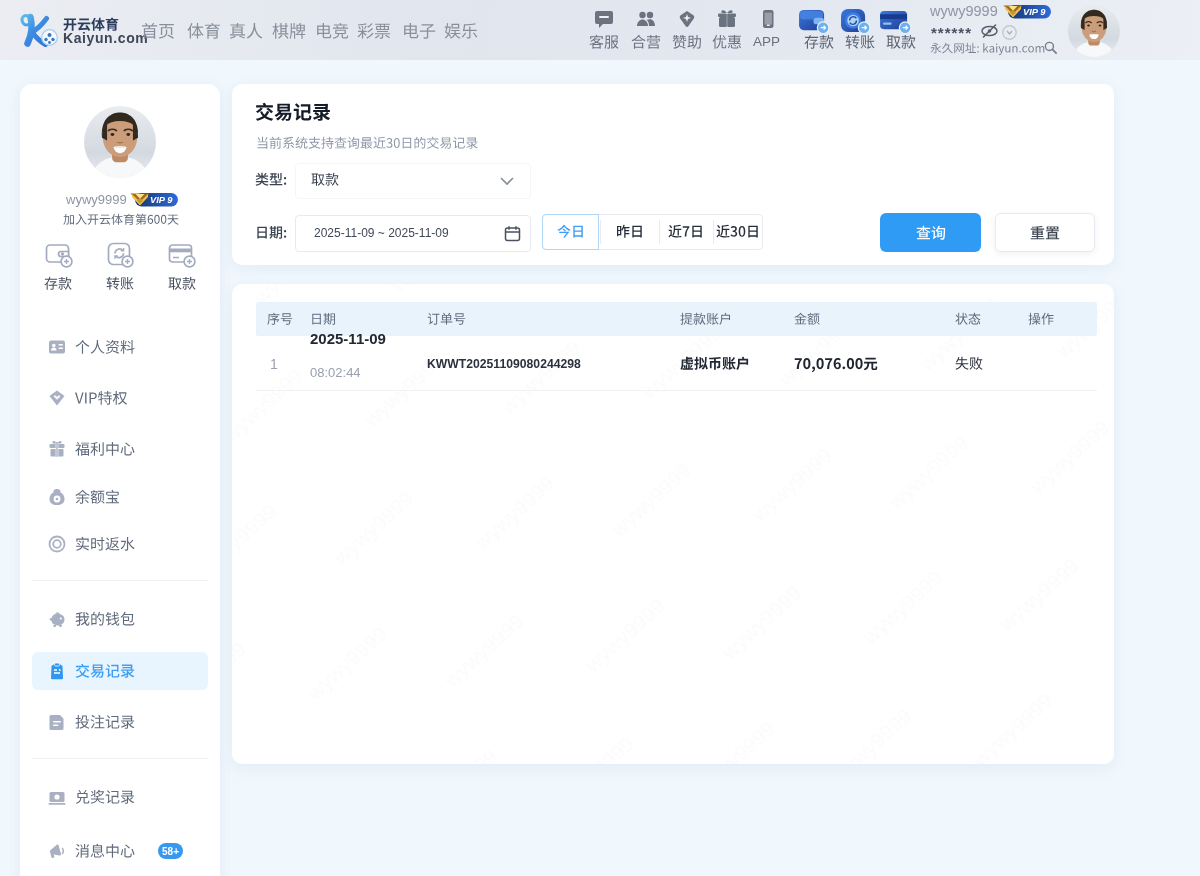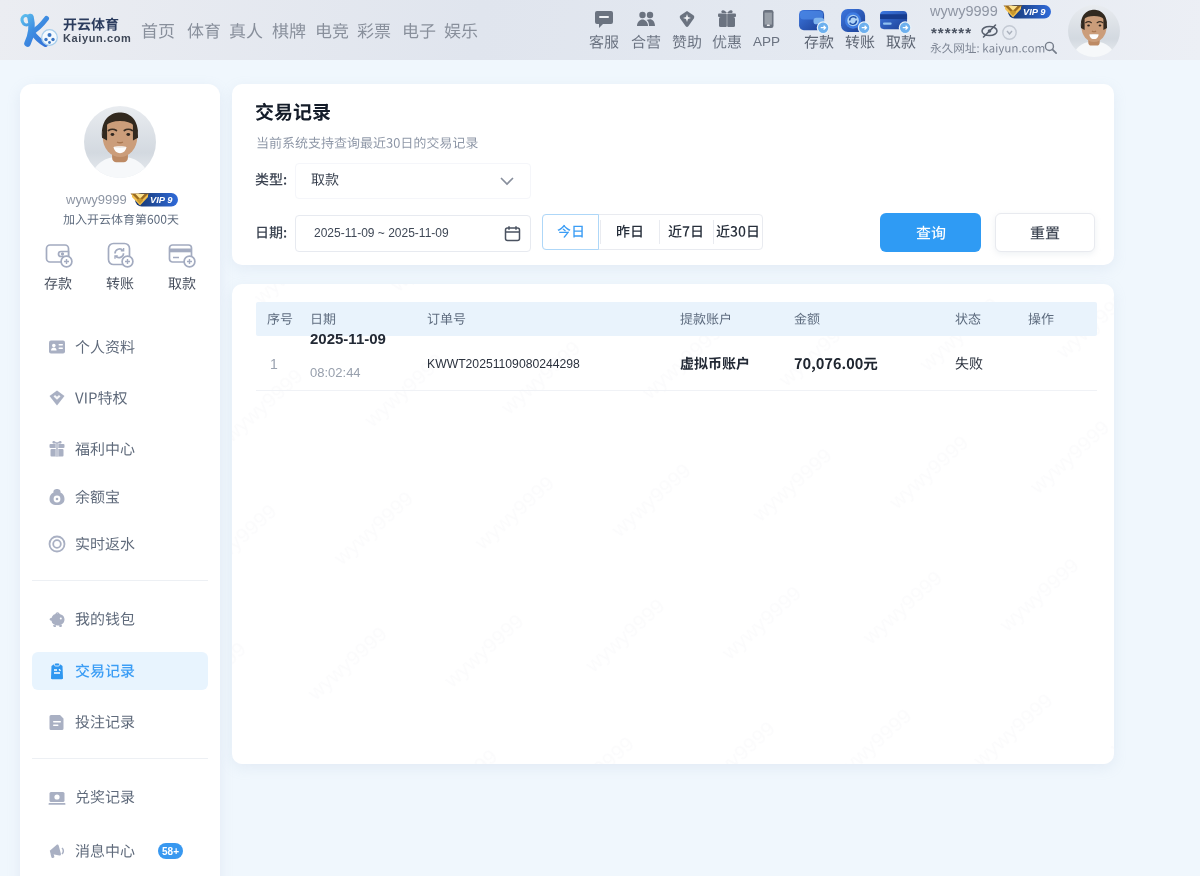--- a/index.html
+++ b/index.html
@@ -22,21 +22,21 @@
 <path d="M13.5,19.5 C17.5,25 22,29.5 27.5,32.5" fill="none" stroke="url(#kg)" stroke-width="5" stroke-linecap="round"></path>
 <circle cx="31.5" cy="25.5" r="7.8" fill="#f3f9fe" stroke="#a6cdec" stroke-width="1.2"></circle>
 <circle cx="31.5" cy="23" r="2" fill="#3b76c4"></circle>
     <circle cx="28" cy="27.5" r="1.7" fill="#3b76c4"></circle>
 <circle cx="35" cy="27.5" r="1.7" fill="#3b76c4"></circle>
     <circle cx="31.5" cy="30.5" r="1.4" fill="#3b76c4"></circle>
 </svg>
 <div style="position:absolute;left:63px;top:17.4px;"><svg width="56.0" height="16.8" viewBox="0 -900 4000 1200">
       <path fill="#2b3c5e" d="M625 -678V-433H396V-462V-678ZM46 -433V-318H262C243 -200 189 -84 43 4C73 24 119 67 140 94C314 -16 371 -167 389 -318H625V90H751V-318H957V-433H751V-678H928V-792H79V-678H272V-463V-433Z M1162 -784V-660H1850V-784ZM1135 54C1189 34 1260 30 1765 -9C1788 30 1808 66 1822 97L1939 26C1889 -68 1793 -211 1710 -322L1599 -264C1629 -221 1662 -173 1694 -124L1294 -100C1363 -180 1433 -278 1491 -379H1953V-503H1048V-379H1321C1264 -272 1197 -176 1170 -147C1138 -109 1117 -87 1088 -80C1104 -42 1127 27 1135 54Z M2222 -846C2176 -704 2097 -561 2013 -470C2035 -440 2068 -374 2079 -345C2100 -368 2120 -394 2140 -423V88H2254V-618C2285 -681 2313 -747 2335 -811ZM2312 -671V-557H2510C2454 -398 2361 -240 2259 -149C2286 -128 2325 -86 2345 -58C2376 -90 2406 -128 2434 -171V-79H2566V82H2683V-79H2818V-167C2843 -127 2870 -91 2898 -61C2919 -92 2960 -134 2988 -154C2890 -246 2798 -402 2743 -557H2960V-671H2683V-845H2566V-671ZM2566 -186H2444C2490 -260 2532 -347 2566 -439ZM2683 -186V-449C2717 -354 2759 -263 2806 -186Z M3703 -332V-284H3300V-332ZM3180 -429V90H3300V-71H3703V-27C3703 -10 3696 -4 3675 -4C3656 -3 3572 -3 3510 -7C3526 20 3543 61 3549 90C3646 90 3715 90 3761 76C3807 61 3825 34 3825 -26V-429ZM3300 -202H3703V-154H3300ZM3416 -830 3449 -764H3056V-659H3266C3232 -632 3202 -611 3187 -602C3161 -585 3140 -573 3118 -569C3131 -536 3151 -476 3157 -450C3202 -466 3263 -468 3747 -496C3771 -474 3791 -454 3806 -437L3908 -505C3865 -546 3791 -607 3728 -659H3946V-764H3591C3575 -796 3554 -834 3537 -863ZM3591 -635 3645 -588 3337 -574C3374 -600 3412 -629 3447 -659H3630Z"></path>
     </svg></div>
-<div style="position:absolute;left:63px;top:34.4px;font-size:11px;line-height:9px;font-weight:700;color:#3e4757;letter-spacing:0.6px;white-space:pre;">Kaiyun.com</div>
+<div style="position:absolute;left:63px;top:34.4px;font-size:14px;line-height:9px;font-weight:700;color:#3e4757;letter-spacing:0.6px;white-space:pre;">Kaiyun.com</div>
 <div style="position:absolute;left:141px;top:21.7px;"><svg width="34.0" height="20.4" viewBox="0 -900 2000 1200">
       <path fill="#888f9b" d="M243 -312H755V-210H243ZM243 -373V-472H755V-373ZM243 -150H755V-44H243ZM228 -815C259 -782 294 -736 313 -702H54V-632H456C450 -602 442 -568 433 -539H168V80H243V23H755V80H833V-539H512L546 -632H949V-702H696C725 -737 757 -779 785 -820L702 -842C681 -800 643 -742 611 -702H345L389 -725C370 -758 331 -808 294 -844Z M1464 -462V-281C1464 -174 1421 -55 1050 19C1066 35 1087 64 1096 80C1485 -4 1541 -143 1541 -280V-462ZM1545 -110C1661 -56 1812 27 1885 83L1932 23C1854 -32 1703 -111 1589 -161ZM1171 -595V-128H1248V-525H1760V-130H1839V-595H1478C1497 -630 1517 -673 1535 -715H1935V-785H1074V-715H1449C1437 -676 1419 -631 1403 -595Z"></path>
     </svg></div>
 <div style="position:absolute;left:187px;top:21.7px;"><svg width="34.0" height="20.4" viewBox="0 -900 2000 1200">
       <path fill="#888f9b" d="M251 -836C201 -685 119 -535 30 -437C45 -420 67 -380 74 -363C104 -397 133 -436 160 -479V78H232V-605C266 -673 296 -745 321 -816ZM416 -175V-106H581V74H654V-106H815V-175H654V-521C716 -347 812 -179 916 -84C930 -104 955 -130 973 -143C865 -230 761 -398 702 -566H954V-638H654V-837H581V-638H298V-566H536C474 -396 369 -226 259 -138C276 -125 301 -99 313 -81C419 -177 517 -342 581 -518V-175Z M1733 -361V-283H1274V-361ZM1199 -424V81H1274V-93H1733V-5C1733 12 1727 18 1706 18C1687 20 1612 20 1538 17C1548 35 1560 62 1564 80C1662 80 1724 80 1760 70C1796 60 1808 40 1808 -4V-424ZM1274 -227H1733V-148H1274ZM1431 -826C1447 -800 1464 -768 1479 -740H1062V-673H1327C1276 -626 1225 -588 1206 -576C1180 -558 1159 -547 1140 -544C1148 -523 1161 -484 1165 -467C1198 -480 1249 -482 1760 -512C1790 -485 1816 -461 1835 -441L1896 -486C1844 -535 1747 -614 1671 -673H1941V-740H1568C1551 -772 1526 -815 1506 -847ZM1599 -647 1692 -570 1286 -551C1337 -585 1390 -628 1439 -673H1640Z"></path>
     </svg></div>
 <div style="position:absolute;left:229px;top:21.7px;"><svg width="34.0" height="20.4" viewBox="0 -900 2000 1200">
       <path fill="#888f9b" d="M593 -46C705 -9 819 40 888 78L948 26C875 -11 752 -59 639 -95ZM346 -92C282 -49 157 1 57 27C73 41 96 66 108 80C207 52 333 1 412 -50ZM469 -842 461 -755H85V-691H452L441 -628H200V-175H57V-112H945V-175H803V-628H514L526 -691H919V-755H536L549 -832ZM272 -175V-246H728V-175ZM272 -460H728V-402H272ZM272 -509V-575H728V-509ZM272 -354H728V-294H272Z M1457 -837C1454 -683 1460 -194 1043 17C1066 33 1090 57 1104 76C1349 -55 1455 -279 1502 -480C1551 -293 1659 -46 1910 72C1922 51 1944 25 1965 9C1611 -150 1549 -569 1534 -689C1539 -749 1540 -800 1541 -837Z"></path>
     </svg></div>
 <div style="position:absolute;left:272px;top:21.7px;"><svg width="34.0" height="20.4" viewBox="0 -900 2000 1200">
@@ -432,21 +432,21 @@
     </svg></div>
 <div style="position:absolute;left:955px;top:312.3px;"><svg width="26.0" height="15.6" viewBox="0 -900 2000 1200">
       <path fill="#5d6b7e" d="M741 -774C785 -719 836 -642 860 -596L920 -634C896 -680 843 -752 798 -806ZM49 -674C96 -615 152 -537 175 -486L237 -528C212 -577 155 -653 106 -709ZM589 -838V-605L588 -545H356V-471H583C568 -306 512 -120 327 30C347 43 373 63 388 78C539 -47 609 -197 640 -344C695 -156 782 -6 918 78C930 59 955 30 973 16C816 -70 723 -252 675 -471H951V-545H662L663 -605V-838ZM32 -194 76 -130C127 -176 188 -234 247 -290V78H321V-841H247V-382C168 -309 86 -237 32 -194Z M1381 -409C1440 -375 1511 -323 1543 -286L1610 -329C1573 -367 1503 -417 1444 -449ZM1270 -241V-45C1270 37 1300 58 1416 58C1441 58 1624 58 1650 58C1746 58 1770 27 1780 -99C1759 -104 1728 -115 1712 -128C1706 -25 1698 -10 1645 -10C1604 -10 1450 -10 1420 -10C1355 -10 1344 -16 1344 -45V-241ZM1410 -265C1467 -212 1537 -138 1568 -90L1630 -131C1596 -178 1525 -249 1467 -299ZM1750 -235C1800 -150 1851 -36 1868 35L1940 9C1921 -62 1868 -173 1816 -256ZM1154 -241C1135 -161 1100 -59 1054 6L1122 40C1166 -28 1199 -136 1221 -219ZM1466 -844C1461 -795 1455 -746 1444 -699H1056V-629H1424C1377 -499 1278 -391 1045 -333C1061 -316 1080 -287 1088 -269C1347 -339 1454 -471 1504 -629C1579 -449 1710 -328 1907 -274C1918 -295 1940 -326 1958 -343C1778 -384 1651 -485 1582 -629H1948V-699H1522C1532 -746 1539 -794 1544 -844Z"></path>
     </svg></div>
 <div style="position:absolute;left:1028px;top:312.3px;"><svg width="26.0" height="15.6" viewBox="0 -900 2000 1200">
       <path fill="#5d6b7e" d="M527 -742H758V-637H527ZM461 -799V-580H827V-799ZM420 -480H552V-366H420ZM730 -480H866V-366H730ZM159 -840V-638H46V-568H159V-349C113 -333 71 -319 37 -308L56 -236L159 -275V-8C159 4 156 7 145 7C136 7 106 8 72 7C82 26 91 57 94 74C145 74 178 72 200 61C222 49 230 30 230 -8V-302L329 -340L317 -407L230 -375V-568H323V-638H230V-840ZM606 -310V-234H342V-171H559C490 -97 381 -33 277 -1C292 13 314 40 324 58C426 21 533 -48 606 -130V81H677V-135C740 -59 833 12 918 49C930 31 951 5 967 -9C879 -40 783 -103 722 -171H951V-234H677V-310H929V-535H670V-310H613V-535H361V-310Z M1526 -828C1476 -681 1395 -536 1305 -442C1322 -430 1351 -404 1363 -391C1414 -447 1463 -520 1506 -601H1575V79H1651V-164H1952V-235H1651V-387H1939V-456H1651V-601H1962V-673H1542C1563 -717 1582 -763 1598 -809ZM1285 -836C1229 -684 1135 -534 1036 -437C1050 -420 1072 -379 1080 -362C1114 -397 1147 -437 1179 -481V78H1254V-599C1293 -667 1329 -741 1357 -814Z"></path>
     </svg></div>
 <div style="position:absolute;left:270px;top:357.1px;font-size:14px;line-height:14px;font-weight:400;color:#9aa2b0;letter-spacing:0;white-space:pre;">1</div>
 <div style="position:absolute;left:310px;top:331px;font-size:15px;line-height:15px;font-weight:700;color:#222935;letter-spacing:0;white-space:pre;">2025-11-09</div>
 <div style="position:absolute;left:310px;top:366.0px;font-size:13px;line-height:13px;font-weight:400;color:#98a0ad;letter-spacing:0;white-space:pre;">08:02:44</div>
-<div style="position:absolute;left:427px;top:357.7px;font-size:12.2px;line-height:12.2px;font-weight:400;color:#2b323e;letter-spacing:0;white-space:pre;">KWWT20251109080244298</div>
+<div style="position:absolute;left:427px;top:357.7px;font-size:12.2px;line-height:12.2px;font-weight:700;color:#2b323e;letter-spacing:0;white-space:pre;">KWWT20251109080244298</div>
 <div style="position:absolute;left:680px;top:356.4px;"><svg width="70.0" height="16.8" viewBox="0 -900 5000 1200">
       <path fill="#222935" d="M229 -221C257 -166 285 -92 293 -46L396 -84C386 -131 356 -201 326 -254ZM782 -260C764 -206 730 -133 700 -84L784 -52C819 -95 862 -162 902 -224ZM119 -650V-419C119 -288 113 -102 32 28C61 39 114 70 136 89C223 -51 237 -270 237 -419V-553H431V-503L264 -490L270 -410L431 -423C433 -335 469 -311 601 -311C630 -311 772 -311 802 -311C896 -311 928 -333 941 -420C911 -425 867 -438 844 -452C839 -405 830 -397 791 -397C756 -397 637 -397 611 -397C554 -397 544 -401 544 -430V-432L758 -449L753 -528L544 -512V-553H801C796 -530 789 -509 783 -492L890 -458C912 -503 935 -571 950 -632L857 -655L837 -650H552V-692H871V-787H552V-850H431V-650ZM583 -292V-27H515V-292H404V-27H193V74H938V-27H696V-292Z M1513 -716C1561 -619 1611 -492 1627 -414L1734 -461C1715 -539 1661 -662 1611 -756ZM1142 -849V-660H1037V-550H1142V-371L1021 -342L1047 -227L1142 -254V-41C1142 -28 1138 -24 1126 -24C1114 -23 1079 -23 1042 -24C1057 7 1070 56 1073 86C1138 86 1181 82 1211 63C1241 44 1251 14 1251 -40V-286L1344 -314L1328 -422L1251 -400V-550H1332V-660H1251V-849ZM1790 -824C1783 -439 1745 -154 1544 0C1572 19 1625 66 1642 87C1716 22 1770 -58 1809 -154C1840 -74 1866 7 1878 65L1991 13C1971 -76 1915 -212 1860 -321C1891 -464 1904 -631 1909 -822ZM1401 21V18L1402 21C1423 -9 1459 -42 1684 -209C1671 -232 1650 -274 1639 -305L1508 -212V-806H1391V-173C1391 -119 1363 -83 1341 -65C1360 -48 1391 -4 1401 21Z M2881 -827C2670 -794 2348 -776 2068 -771C2079 -743 2093 -697 2094 -664C2202 -664 2318 -667 2434 -673V-540H2135V-23H2259V-423H2434V88H2560V-423H2744V-161C2744 -148 2739 -144 2724 -144C2708 -143 2654 -143 2608 -145C2624 -113 2643 -60 2648 -25C2722 -24 2777 -27 2818 -46C2859 -65 2870 -99 2870 -158V-540H2560V-680C2693 -689 2820 -701 2927 -717Z M3070 -811V-178H3158V-716H3323V-182H3413V-811ZM3821 -811C3778 -722 3703 -634 3627 -578C3651 -558 3693 -513 3711 -490C3792 -558 3879 -667 3933 -775ZM3196 -670V-373C3196 -249 3182 -78 3028 11C3049 27 3078 59 3090 79C3168 28 3216 -39 3245 -112C3287 -58 3336 13 3357 58L3432 -2C3408 -47 3353 -118 3309 -170L3250 -127C3279 -208 3286 -295 3286 -373V-670ZM3494 93C3514 76 3549 61 3740 -15C3735 -41 3730 -90 3731 -123L3608 -79V-369H3667C3710 -185 3782 -24 3897 68C3915 38 3951 -4 3978 -25C3881 -94 3814 -225 3778 -369H3955V-478H3608V-831H3498V-478H3432V-369H3498V-77C3498 -33 3470 -11 3449 0C3466 21 3487 66 3494 93Z M4270 -587H4744V-430H4270V-472ZM4419 -825C4436 -787 4456 -736 4468 -699H4144V-472C4144 -326 4134 -118 4026 24C4055 37 4109 75 4132 97C4217 -14 4251 -175 4264 -318H4744V-266H4867V-699H4536L4596 -716C4584 -755 4561 -812 4539 -855Z"></path>
     </svg></div>
 <div style="position:absolute;left:794px;top:355.9px;"><svg width="83.8" height="17.4" viewBox="0 -900 5780 1200">
       <path fill="#1f2630" d="M186 0H334C347 -289 370 -441 542 -651V-741H50V-617H383C242 -421 199 -257 186 0Z M885 14C1036 14 1136 -118 1136 -374C1136 -628 1036 -754 885 -754C734 -754 634 -629 634 -374C634 -118 734 14 885 14ZM885 -101C821 -101 773 -165 773 -374C773 -580 821 -641 885 -641C949 -641 996 -580 996 -374C996 -165 949 -101 885 -101Z M1264 214C1385 173 1453 84 1453 -33C1453 -124 1415 -178 1348 -178C1295 -178 1252 -144 1252 -91C1252 -35 1296 -4 1344 -4L1354 -5C1353 53 1310 104 1233 134Z M1800 14C1951 14 2051 -118 2051 -374C2051 -628 1951 -754 1800 -754C1649 -754 1549 -629 1549 -374C1549 -118 1649 14 1800 14ZM1800 -101C1736 -101 1688 -165 1688 -374C1688 -580 1736 -641 1800 -641C1864 -641 1911 -580 1911 -374C1911 -165 1864 -101 1800 -101Z M2281 0H2429C2442 -289 2465 -441 2637 -651V-741H2145V-617H2478C2337 -421 2294 -257 2281 0Z M3001 14C3127 14 3233 -82 3233 -234C3233 -392 3144 -466 3020 -466C2973 -466 2910 -438 2869 -388C2876 -572 2945 -636 3031 -636C3073 -636 3118 -611 3144 -582L3222 -670C3178 -716 3112 -754 3021 -754C2872 -754 2735 -636 2735 -360C2735 -100 2861 14 3001 14ZM2872 -284C2909 -340 2954 -362 2993 -362C3057 -362 3099 -322 3099 -234C3099 -144 3054 -97 2998 -97C2936 -97 2886 -149 2872 -284Z M3438 14C3490 14 3529 -28 3529 -82C3529 -137 3490 -178 3438 -178C3385 -178 3346 -137 3346 -82C3346 -28 3385 14 3438 14Z M3895 14C4046 14 4146 -118 4146 -374C4146 -628 4046 -754 3895 -754C3744 -754 3644 -629 3644 -374C3644 -118 3744 14 3895 14ZM3895 -101C3831 -101 3783 -165 3783 -374C3783 -580 3831 -641 3895 -641C3959 -641 4006 -580 4006 -374C4006 -165 3959 -101 3895 -101Z M4485 14C4636 14 4736 -118 4736 -374C4736 -628 4636 -754 4485 -754C4334 -754 4234 -629 4234 -374C4234 -118 4334 14 4485 14ZM4485 -101C4421 -101 4373 -165 4373 -374C4373 -580 4421 -641 4485 -641C4549 -641 4596 -580 4596 -374C4596 -165 4549 -101 4485 -101Z M4924 -779V-664H5638V-779ZM4833 -507V-391H5060C5048 -225 5020 -88 4811 -10C4838 12 4871 57 4884 87C5126 -11 5172 -182 5189 -391H5341V-83C5341 34 5370 72 5483 72C5506 72 5581 72 5605 72C5707 72 5737 20 5749 -160C5716 -168 5664 -189 5638 -210C5633 -65 5628 -40 5594 -40C5575 -40 5517 -40 5503 -40C5470 -40 5465 -46 5465 -84V-391H5730V-507Z"></path>
     </svg></div>
 <div style="position:absolute;left:955px;top:356.4px;"><svg width="28.0" height="16.8" viewBox="0 -900 2000 1200">
       <path fill="#2b323e" d="M456 -840V-665H264C283 -711 300 -760 314 -810L236 -826C200 -690 138 -556 60 -471C79 -463 116 -443 132 -432C167 -475 200 -529 230 -589H456V-529C456 -483 454 -436 446 -390H54V-315H429C387 -185 285 -66 42 16C58 31 80 63 89 81C345 -7 456 -138 502 -282C580 -96 712 26 921 80C932 60 954 28 971 12C767 -34 635 -146 566 -315H947V-390H526C532 -436 534 -483 534 -529V-589H863V-665H534V-840Z M1234 -656V-386C1234 -257 1221 -77 1039 28C1054 41 1075 64 1085 79C1278 -42 1300 -236 1300 -386V-656ZM1288 -127C1332 -70 1387 8 1414 54L1469 15C1442 -29 1386 -104 1341 -159ZM1089 -792V-184H1152V-724H1380V-186H1445V-792ZM1624 -596H1811C1794 -440 1760 -316 1711 -218C1658 -304 1617 -403 1589 -508C1601 -536 1613 -566 1624 -596ZM1618 -831C1587 -677 1535 -526 1463 -427C1477 -412 1500 -380 1509 -365C1522 -384 1535 -404 1548 -426C1580 -326 1622 -234 1674 -154C1620 -74 1553 -16 1473 25C1488 37 1510 63 1519 79C1595 38 1660 -19 1715 -97C1772 -23 1839 36 1917 78C1928 61 1949 36 1965 22C1883 -17 1811 -80 1752 -158C1813 -268 1855 -412 1876 -596H1947V-664H1646C1662 -714 1675 -765 1686 -816Z"></path>
     </svg></div>
 <div class="abs" style="left:256px;top:390px;width:841px;height:1px;background:#f0f2f6;"></div>

